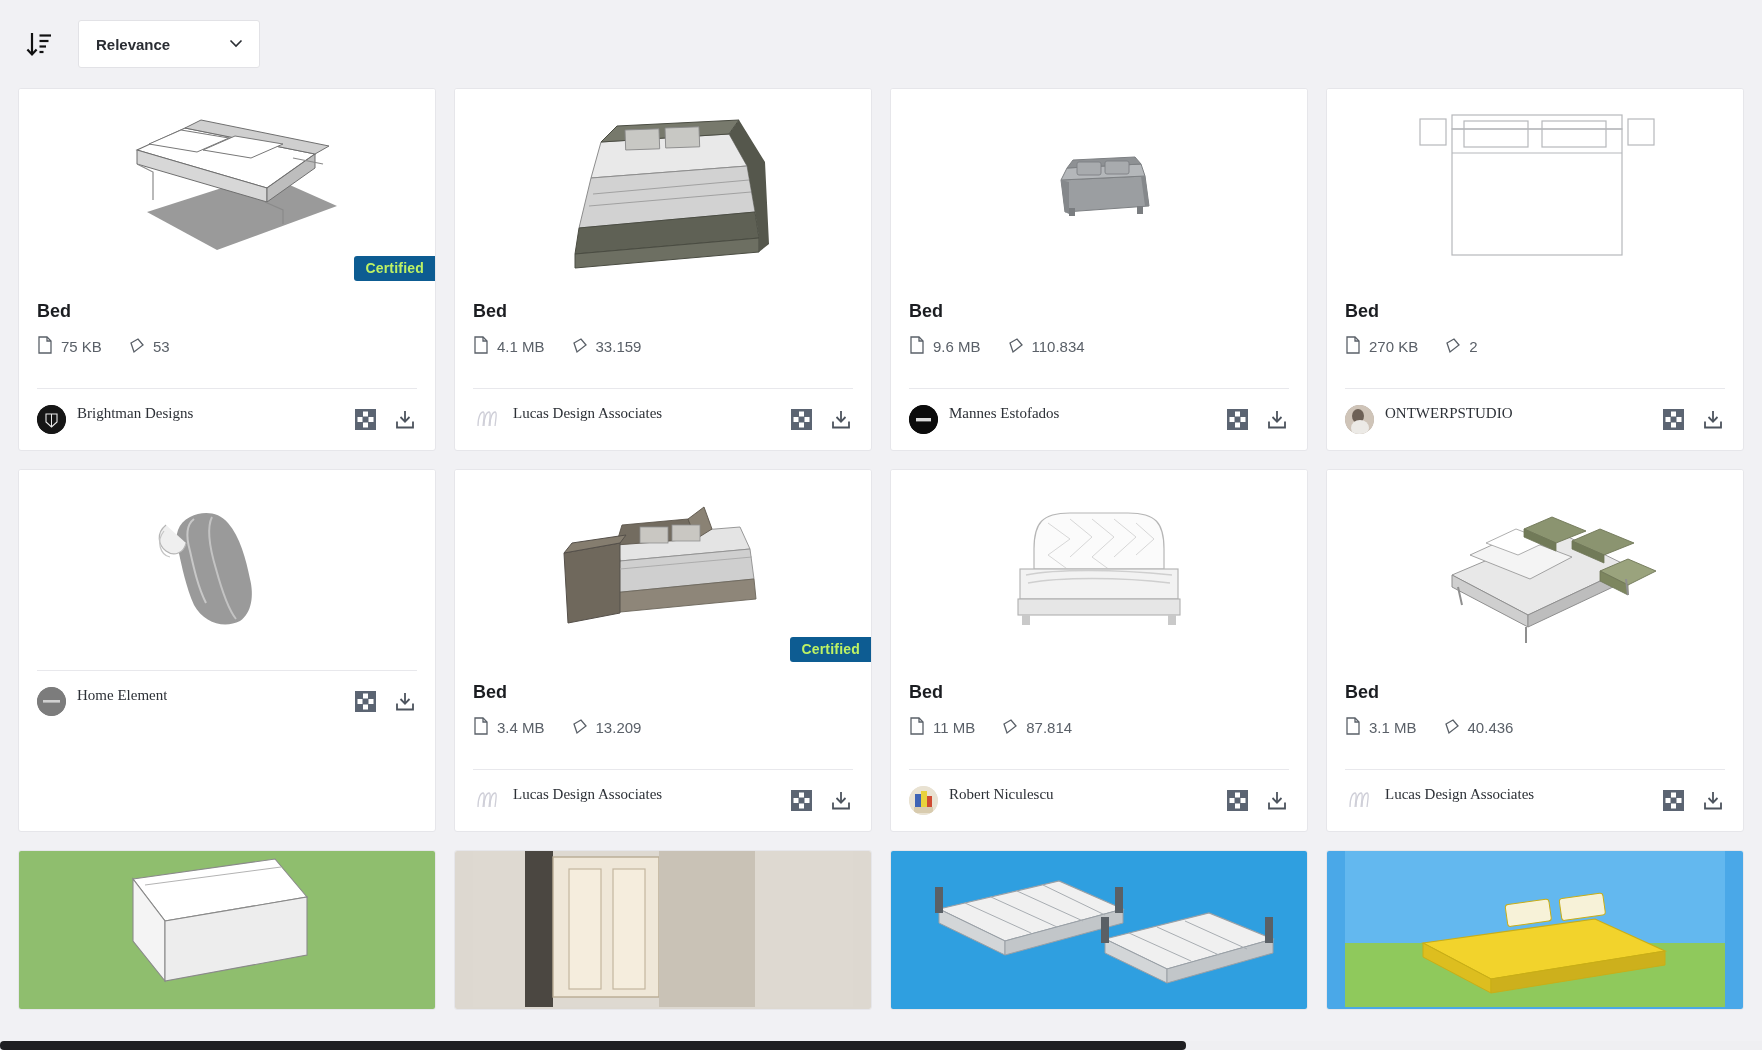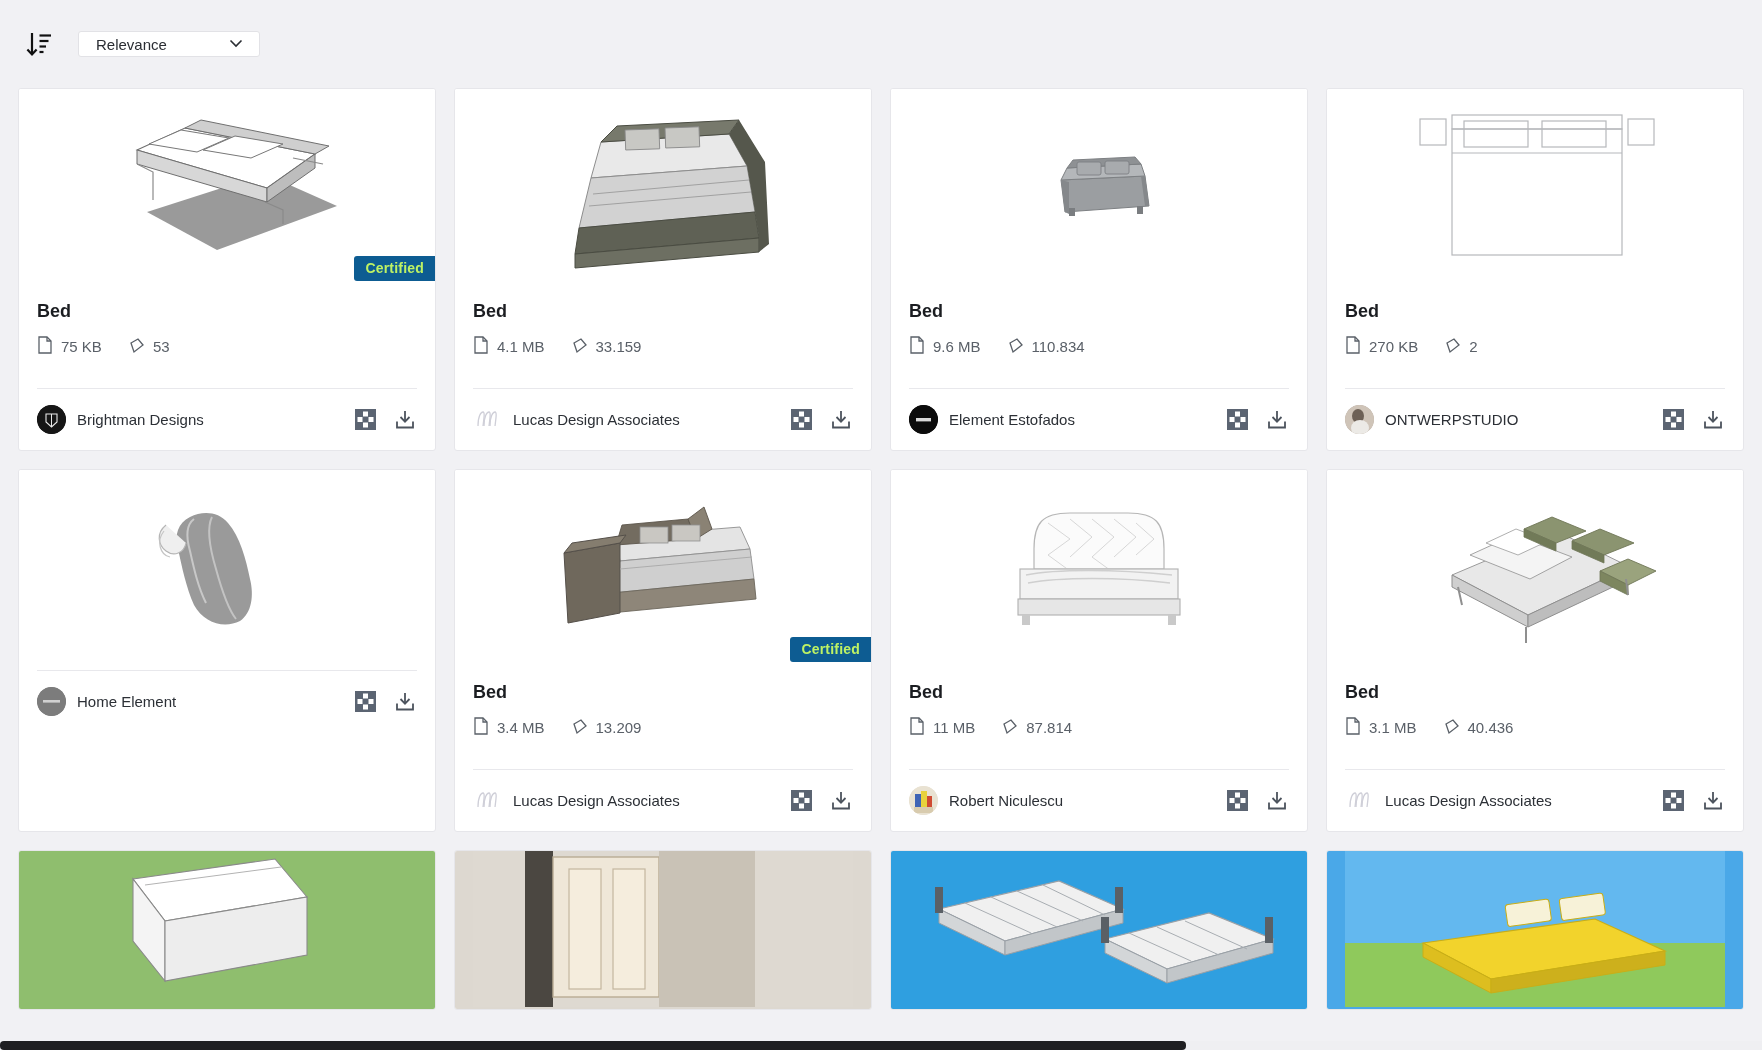--- a/index.html
+++ b/index.html
@@ -42,31 +42,32 @@
   }
   .sort-dir-btn {
     width: 42px; height: 42px;
     display: flex; align-items: center; justify-content: center;
     cursor: pointer;
     background: transparent;
     border: none;
   }
   .sort-select {
     width: 182px;
-    height: 26px;
+    height: 48px;
     background: #ffffff;
     border: 1px solid #e2e2e6;
     border-radius: 3px;
     display: flex;
     align-items: center;
     justify-content: space-between;
     padding: 0 14px 0 17px;
     cursor: pointer;
     font-size: 15px;
     color: #2a2d33;
+    font-weight: bold;
   }
   .chev { display:block; }
 
   
   .grid {
     display: grid;
     grid-template-columns: repeat(4, 1fr);
     gap: 18px;
     padding: 0 4px;
   }
@@ -131,24 +132,24 @@
     border-top: 1px solid #e8e8ec;
     margin: 0 18px;
     height: 62px;
     display: flex;
     align-items: center;
     justify-content: space-between;
     gap: 8px;
   }
   .author {
     display: flex;
-    align-items: center;
     gap: 11px;
     min-width: 0;
     cursor: pointer;
+    font-family: Liberation Serif, serif;
   }
   .avatar {
     width: 29px; height: 29px;
     border-radius: 50%;
     flex: none;
     overflow: hidden;
     display: flex; align-items: center; justify-content: center;
   }
   .author-name {
     font-size: 15px;
@@ -394,21 +395,21 @@
         </div>
       </div>
       <div class="card-footer">
         <div class="author">
           <span class="avatar" style="background:#0b0b0b">
             <svg width="29" height="29" viewBox="0 0 29 29">
                 <circle cx="14.5" cy="14.5" r="14.5" fill="#0b0b0b"></circle>
                 <rect x="7" y="13" width="15" height="3.4" fill="#d9d9d9"></rect>
               </svg>
           </span>
-          <span class="author-name">Element Estofados</span>
+          <span class="author-name">Mannes Estofados</span>
         </div>
         <div class="actions">
           <button class="icon-btn">
             <svg width="21" height="21" viewBox="0 0 21 21">
                 <rect x="0" y="0" width="21" height="21" fill="#5b6472"></rect>
                 <rect x="8" y="2.5" width="5" height="5" fill="#fff"></rect>
                 <rect x="2.5" y="8" width="5" height="5" fill="#fff"></rect>
                 <rect x="13.5" y="8" width="5" height="5" fill="#fff"></rect>
                 <rect x="8" y="13.5" width="5" height="5" fill="#fff"></rect>
               </svg>

